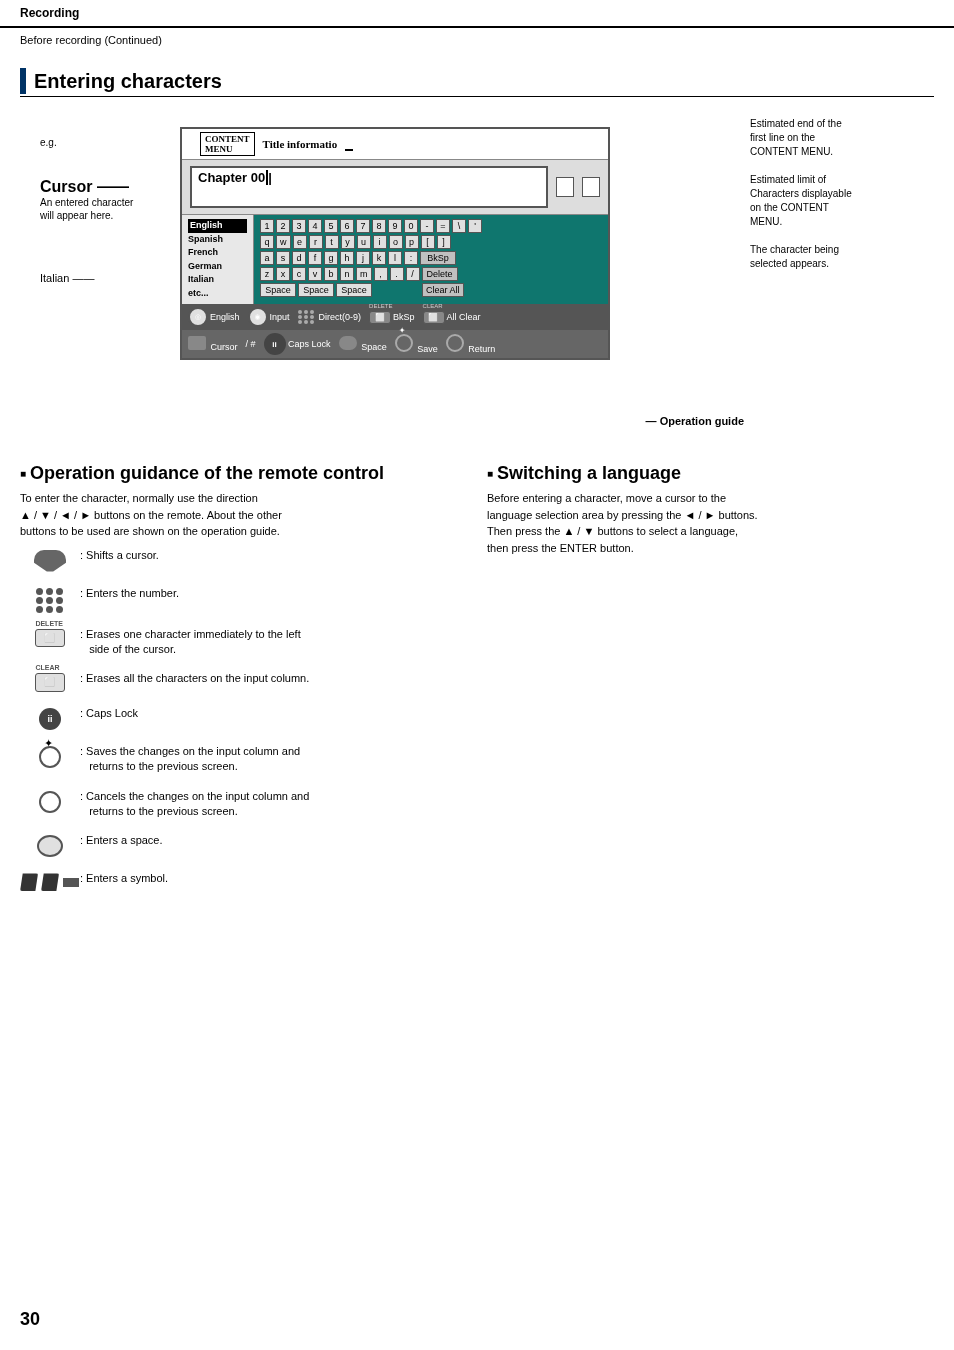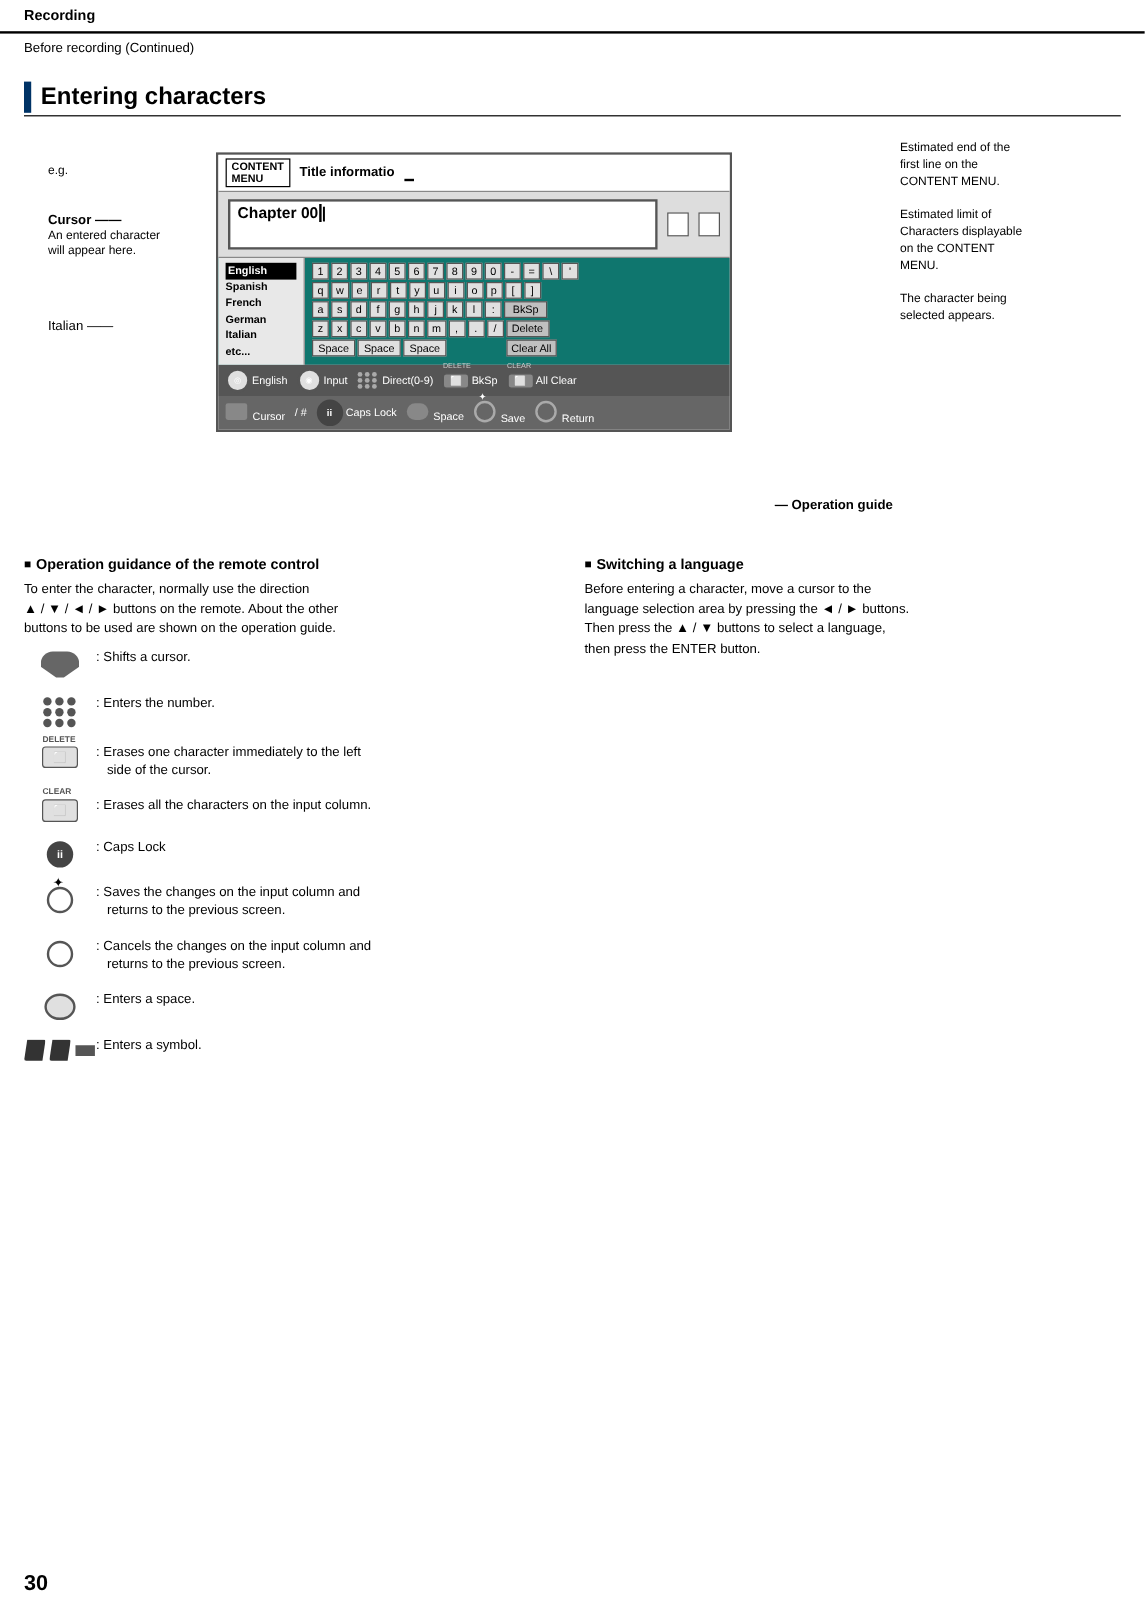--- a/index.html
+++ b/index.html
@@ -57,21 +57,21 @@
       flex-shrink: 0;
       padding-top: 30px;
       font-size: 11px;
     }
 
     .diagram-labels-left .label-item {
       margin-bottom: 6px;
     }
     .diagram-labels-left .label-item .label-title {
       font-weight: bold;
-      font-size: 11px;
+      font-size: 16px;
     }
     .diagram-labels-left .label-item .label-sub {
       font-size: 10px;
       line-height: 1.3;
     }
 
     .diagram-center {
       flex: 1;
       position: relative;
       min-height: 340px;
@@ -93,25 +93,26 @@
       padding: 0;
       font-size: 10px;
       width: 430px;
       position: relative;
     }
 
     
     .content-menu-bar {
       background: #fff;
       border-bottom: 1px solid #888;
-      padding: 3px 6px;
+      padding: 3px 18px;
       display: flex;
       align-items: center;
       font-size: 10px;
       gap: 8px;
+      font-family: Liberation Serif, serif;
     }
     .content-menu-label {
       border: 1px solid #000;
       padding: 1px 4px;
       font-size: 9px;
       font-weight: bold;
       background: #fff;
     }
 
     
@@ -237,21 +238,21 @@
       display: flex;
       margin: 16px 20px 0;
       gap: 20px;
     }
 
     .bottom-left, .bottom-right {
       flex: 1;
     }
 
     .section-heading {
-      font-size: 12px;
+      font-size: 18px;
       font-weight: bold;
       margin-bottom: 6px;
       display: flex;
       align-items: center;
       gap: 4px;
     }
     .section-heading::before {
       content: '■';
       font-size: 10px;
     }

